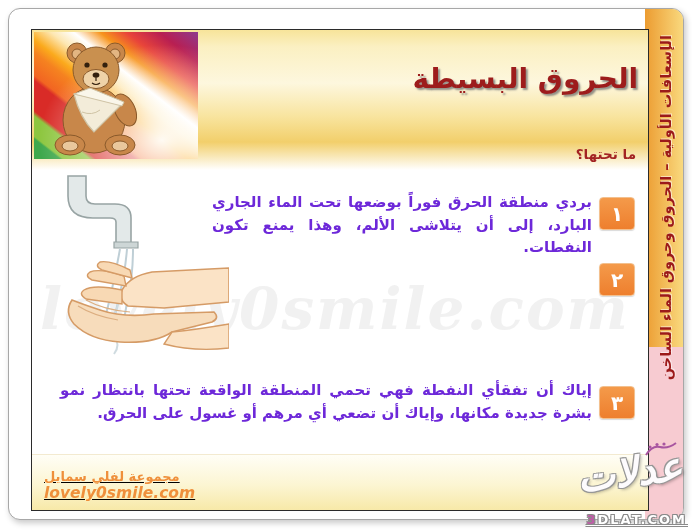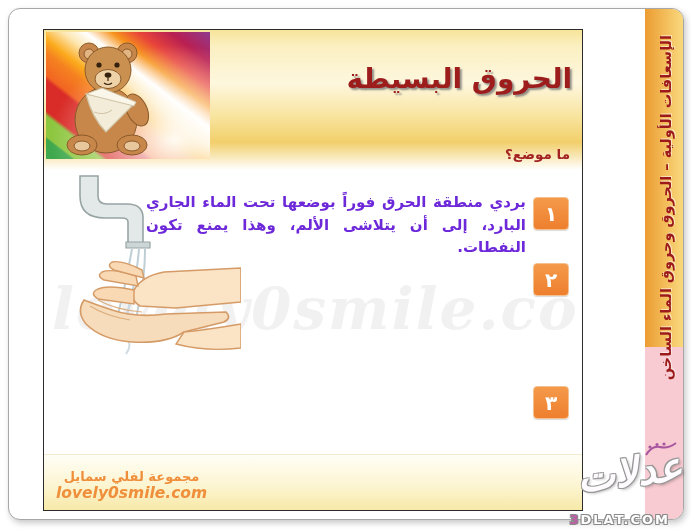--- a/index.html
+++ b/index.html
@@ -31,24 +31,23 @@
     white-space:nowrap;
     transform-origin:100% 0;
     transform:rotate(-90deg);
     font-size:14.5px; font-weight:bold; color:#9c1a1a;
     letter-spacing:0.5px;
     text-shadow:1px 1px 0 rgba(255,255,255,.55);
     direction:rtl;
   }
   
   .card {
-    position:absolute; left:22px; top:20px; width:540px; height:482px;
+    position:absolute; left:22px; top:20px; width:618px; height:482px;
     background:#ffffff; border:1px solid #2b2b2b;
     overflow:hidden;
-    margin-left:12px;
   }
   .header-band {
     position:absolute; left:0; top:0; right:0; height:140px;
     background:linear-gradient(to bottom,
       #f7e49a 0%, #fbf0c2 12%, #fdf7de 38%,
       #f8e49e 62%, #f2cf6b 80%, #ffffff 100%);
   }
   .teddy-box {
     position:absolute; left:2px; top:2px; width:164px; height:127px;
     overflow:hidden;
@@ -96,42 +95,43 @@
     font-style:italic; font-weight:bold; font-size:58px;
     color:rgba(190,190,190,.22); letter-spacing:2px;
     direction:ltr; z-index:0; white-space:nowrap;
   }
   
   .footer-band {
     position:absolute; left:0; right:0; bottom:0; height:56px;
     background:linear-gradient(to bottom,#fffef6 0%,#fcf5d2 55%,#f7e9a8 100%);
     border-top:1px solid #f3ead0;
   }
-  .footer-text { position:absolute; left:12px; bottom:8px; text-align:center; }
+  .footer-text { position:absolute; left:12px; bottom:8px; text-align:left;text-decoration:underline; }
   .footer-ar  { font-size:13px; font-weight:bold; color:#ef8f3b; direction:rtl; }
   .footer-en  { font-size:15.5px; font-weight:bold; font-style:italic; color:#ef8f3b; direction:ltr; }
   
   .corner-logo {
     position:absolute; right:0px; bottom:0px; width:124px; height:90px;
     z-index:10; pointer-events:none;
   }
   .corner-script {
     position:absolute; top:8px; right:10px;
     font-size:40px; font-weight:bold; font-style:italic;
     color:#fdfbfd; direction:rtl; transform:rotate(-7deg);
     text-shadow:1px 1px 0 #979797,-1px -1px 0 #979797,1px -1px 0 #979797,
                 -1px 1px 0 #979797,2px 2px 3px rgba(0,0,0,.25);
   }
   .corner-site {
-    position:absolute; bottom:4px; right:22px;
+    position:absolute; bottom:4px; right:5px;
     font-size:13px; font-weight:bold; letter-spacing:2px;
     direction:ltr;
     color:#ffffff;
     text-shadow:1px 1px 0 #8a8a8a,-1px -1px 0 #8a8a8a,1px -1px 0 #8a8a8a,
                 -1px 1px 0 #8a8a8a;
+    text-decoration:underline;
   }
   .corner-site .num { color:#c05ca8; }
   .corner-flourish { position:absolute; top:0; right:14px; }
 </style>
 </head>
 <body>
 
 <div class="frame">
 
   <div class="strip-pink"></div>
@@ -192,21 +192,21 @@
         <path d="M62,45 v4 M58,51 q4,3 8,0" stroke="#33200d" stroke-width="1.2" fill="none"></path>
 
         <path d="M40,62 L88,72 L60,100 Q46,86 40,62 Z" fill="#f3ecd9" stroke="#cfc3a5" stroke-width="1.2"></path>
         <path d="M40,62 L56,56 L90,70 L88,74 Z" fill="#faf6ea" stroke="#cfc3a5" stroke-width="1"></path>
         <path d="M48,80 Q58,84 66,78" stroke="#cfc3a5" stroke-width="1" fill="none"></path>
       </svg>
     </div>
 
     <div class="page-title">الحروق البسيطة</div>
 
-    <div class="subtitle">ما موضع؟</div>
+    <div class="subtitle">ما تحتها؟</div>
 
     <div class="center-wm">lovely0smile.com</div>
 
     <div class="hands-box">
       <svg width="195" height="195" viewBox="0 0 195 195">
 
         <path d="M34,4 h18 v20 q0,8 9,8 h20 q16,0 16,14 v26 h-15 v-22 q0,-4 -6,-4 h-17 q-25,0 -25,-22 Z" fill="#e3e9e9" stroke="#98a4a4" stroke-width="1.6"></path>
         <path d="M80,70 h24 v6 h-24 Z" fill="#cdd6d6" stroke="#98a4a4" stroke-width="1.2"></path>
 
         <g stroke="#bfcfd6" stroke-width="2" fill="none">
@@ -231,20 +231,21 @@
         <path d="M138,160 Q160,158 195,152 L195,176 Q160,180 130,172 Z" fill="#fbe3c6" stroke="#d59b66" stroke-width="1.4"></path>
       </svg>
     </div>
 
     <div class="badge b1">١</div>
     <div class="step-text t1">بردي منطقة الحرق فوراً بوضعها تحت الماء الجاري البارد، إلى أن يتلاشى الألم، وهذا يمنع تكون النفطات.</div>
 
     <div class="badge b2">٢</div>
 
     <div class="badge b3">٣</div>
+    <div class="step-text t3">إياك أن تفقأي النفطة فهي تحمي المنطقة الواقعة تحتها بانتظار نمو بشرة جديدة مكانها، وإياك أن تضعي أي مرهم أو غسول على الحرق.</div>
 
     <div class="footer-band">
       <div class="footer-text">
         <div class="footer-ar">مجموعة لفلي سمايل</div>
         <div class="footer-en">lovely0smile.com</div>
       </div>
     </div>
 
   </div>
 </div>

